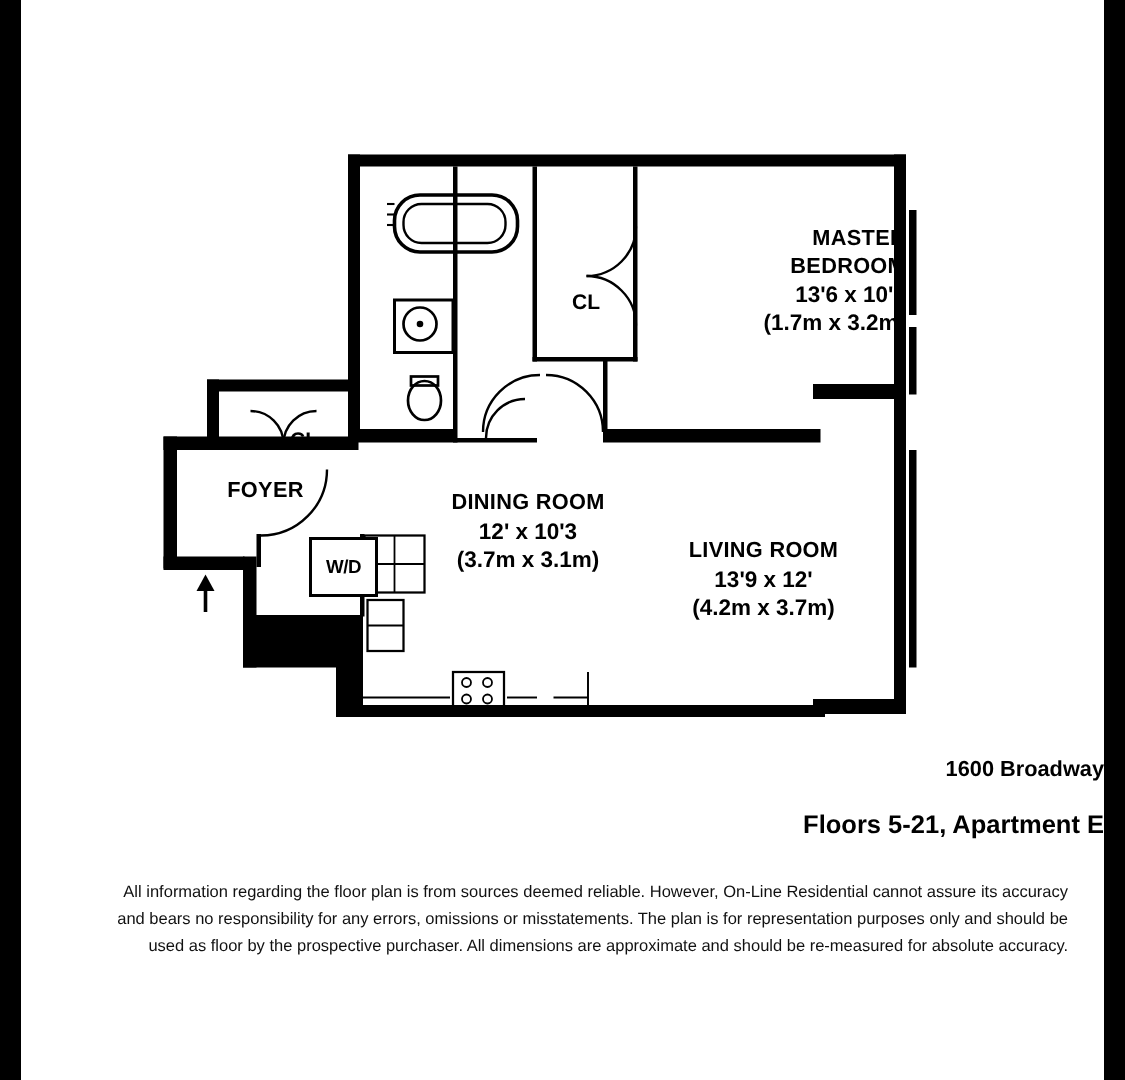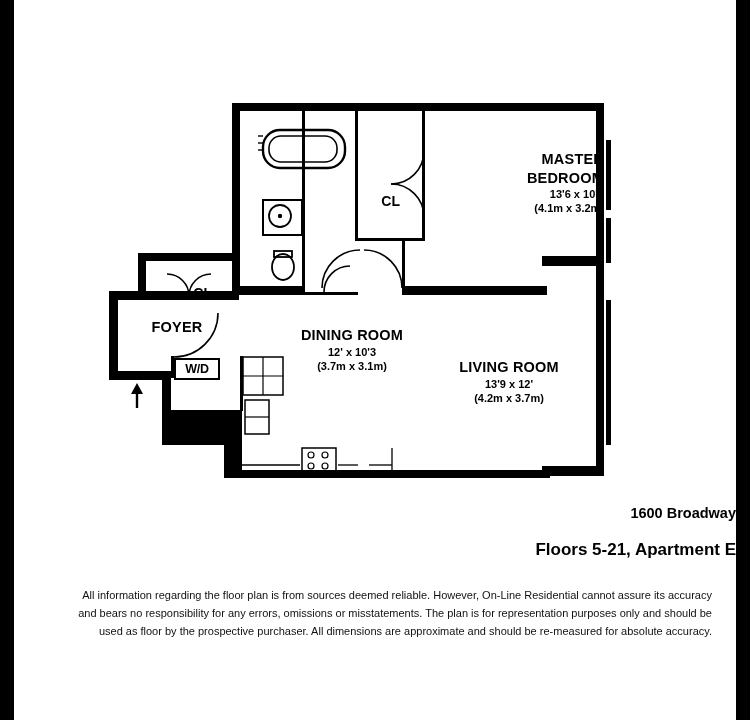--- a/index.html
+++ b/index.html
@@ -43,21 +43,21 @@
   }
   .room-label {
     position: absolute;
     text-align: center;
     color: #000;
     font-weight: bold;
     line-height: 1.28;
     white-space: nowrap;
   }
   .room-label .nm { font-size: 14.5px; letter-spacing: 0.2px; }
-  .room-label .dim { font-size: 11px; }
+  .room-label .dim { font-size: 15px; }
   .small-label {
     position: absolute;
     font-weight: bold;
     font-size: 14px;
     color: #000;
     text-align: right;
     white-space: nowrap;
     margin-top: 20px;
   }
   .thin {
@@ -221,29 +221,29 @@
           <circle cx="311" cy="455" r="3" fill="none" stroke="#000" stroke-width="1.2"></circle>
           <circle cx="297" cy="466" r="3" fill="none" stroke="#000" stroke-width="1.2"></circle>
           <circle cx="311" cy="466" r="3" fill="none" stroke="#000" stroke-width="1.2"></circle>
           <line x1="228" y1="465" x2="286" y2="465" stroke="#000" stroke-width="1.3"></line>
           <line x1="324" y1="465" x2="344" y2="465" stroke="#000" stroke-width="1.3"></line>
           <line x1="355" y1="465" x2="378" y2="465" stroke="#000" stroke-width="1.3"></line>
           <line x1="378" y1="448" x2="378" y2="470" stroke="#000" stroke-width="1.3"></line>
         </g>
       </svg>
 
-      <div class="wd-box" style="left:160px; top:358px; width:46px; height:22px;">
+      <div class="wd-box" style="left:192px; top:358px; width:46px; height:40px;">
         <span>W/D</span>
       </div>
 
       <div class="room-label" style="left:420px; top:150px; width:170px;text-align:right;">
         <div class="nm">MASTER</div>
         <div class="nm">BEDROOM</div>
         <div class="dim">13'6 x 10'6</div>
-        <div class="dim">(4.1m x 3.2m)</div>
+        <div class="dim">(1.7m x 3.2m)</div>
       </div>
 
       <div class="room-label" style="left:405px; top:358px; width:180px;">
         <div class="nm">LIVING ROOM</div>
         <div class="dim">13'9 x 12'</div>
         <div class="dim">(4.2m x 3.7m)</div>
       </div>
 
       <div class="room-label" style="left:248px; top:326px; width:180px;">
         <div class="nm">DINING ROOM</div>

